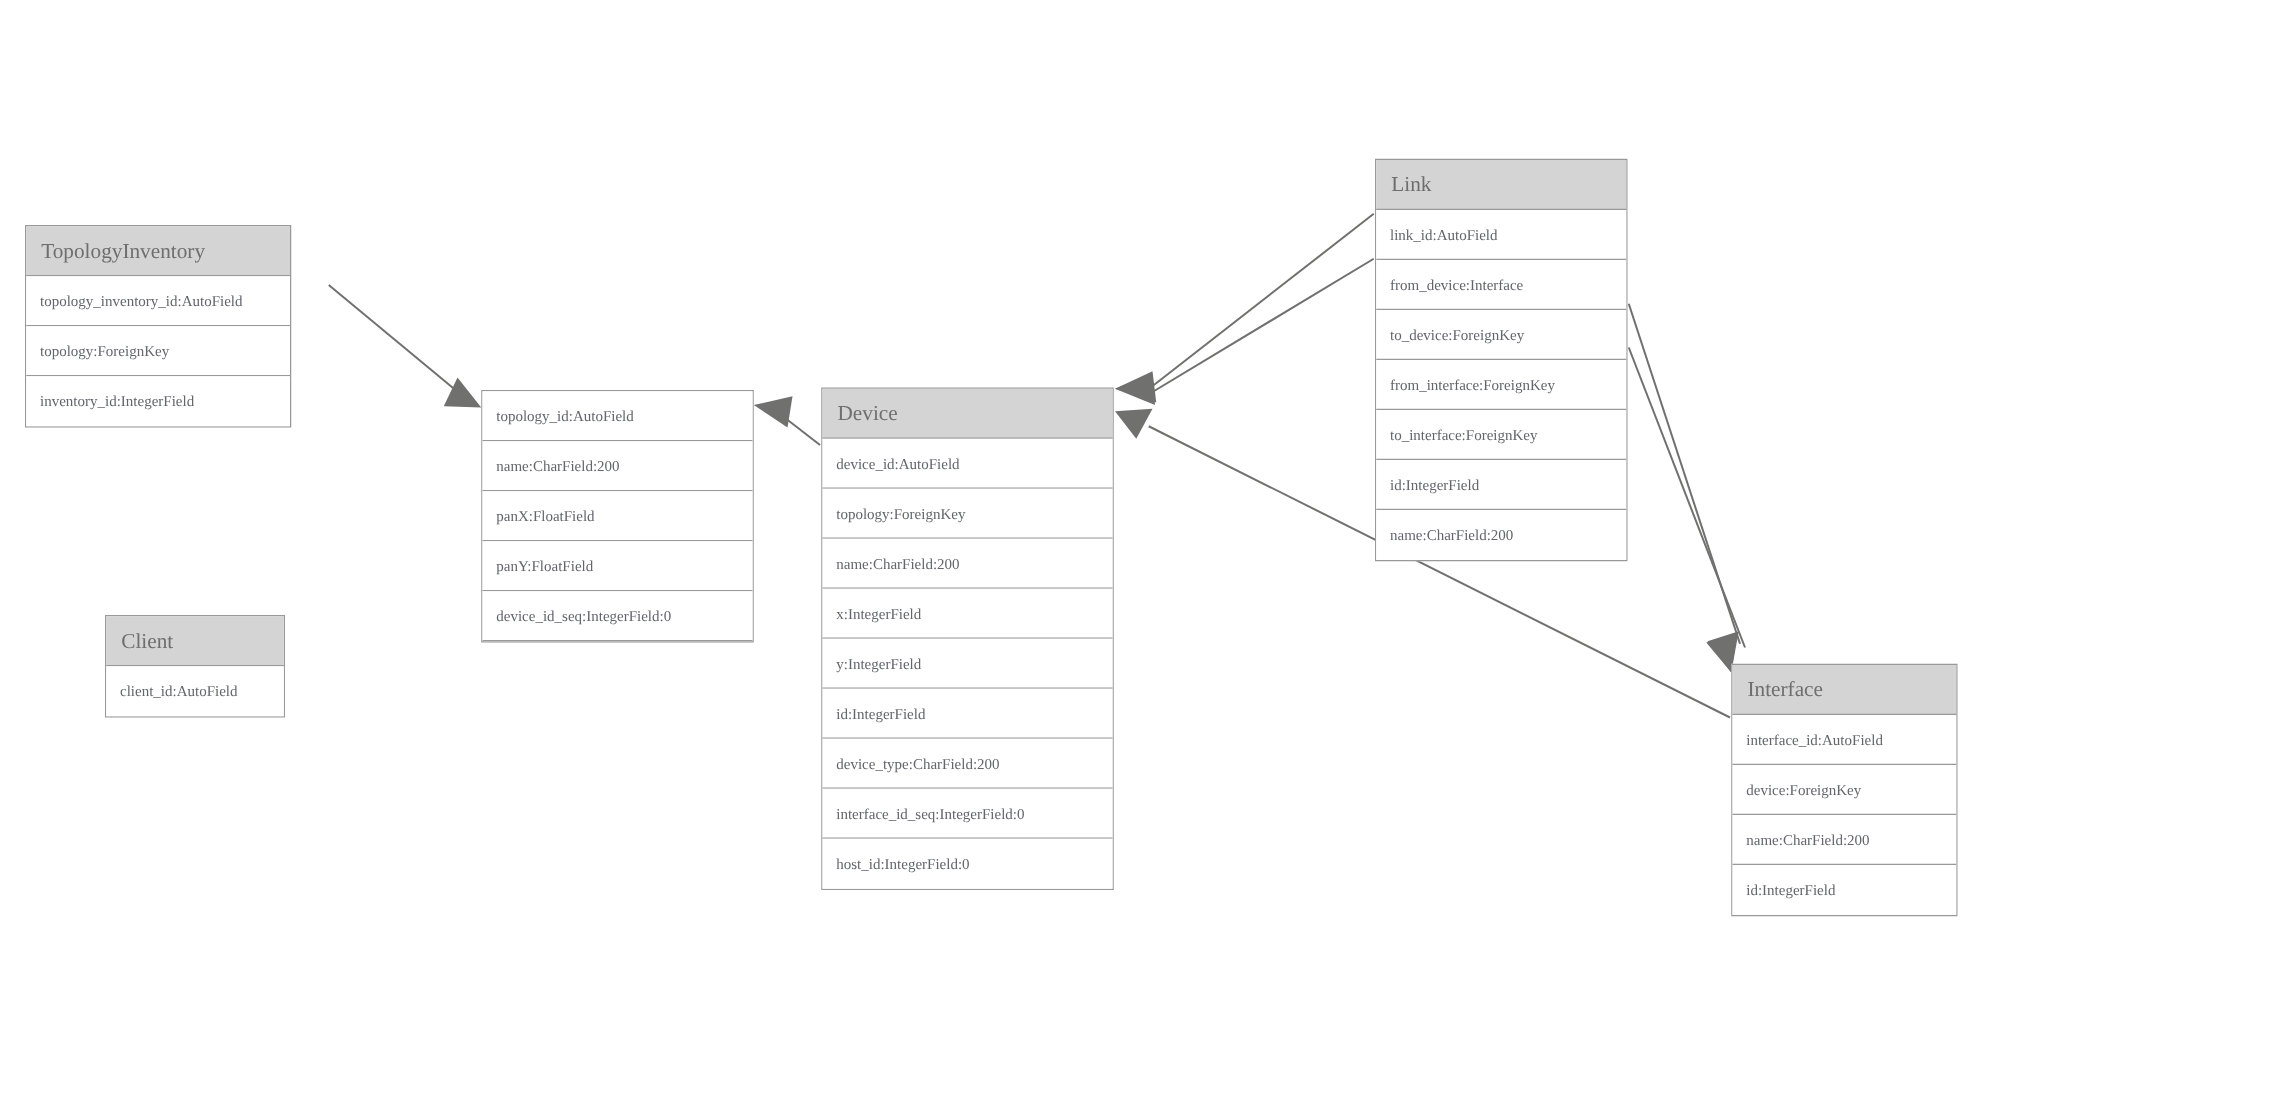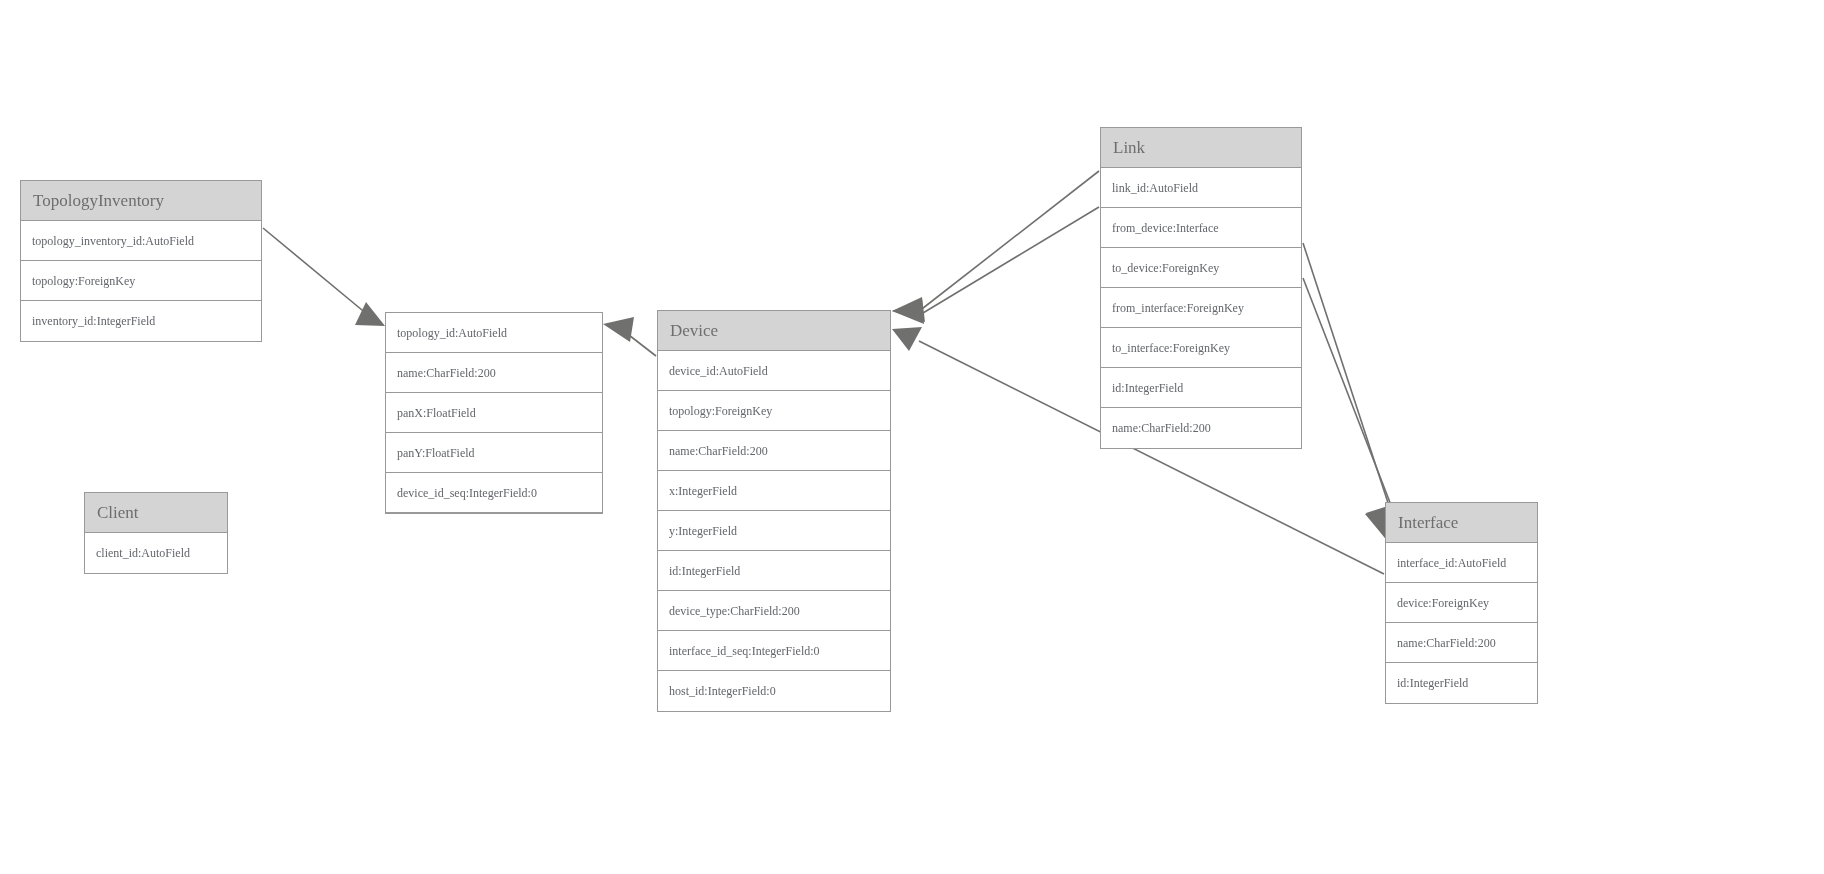--- a/index.html
+++ b/index.html
@@ -99,21 +99,21 @@
       <polygon points="1385,538 1365,514 1390,506" fill="#70706f"></polygon>
     </g>
 
     <g>
       <line x1="1303" y1="278" x2="1396" y2="518" stroke="#70706f" stroke-width="1.6"></line>
       <polygon points="1385,538 1366,513 1391,505" fill="#70706f"></polygon>
     </g>
 
   </svg>
 
-<div class="entity" style="left: 20px; top: 140px; width: 242px;">
+<div class="entity" style="left: 20px; top: 140px; width: 213px;">
       <div class="entity-header">TopologyInventory</div>
       <div class="entity-field">topology_inventory_id:AutoField</div>
       <div class="entity-field">topology:ForeignKey</div>
       <div class="entity-field last">inventory_id:IntegerField</div>
     </div>
     <div class="entity" style="left: 84px; top: 452px; width: 144px;">
       <div class="entity-header">Client</div>
       <div class="entity-field last">client_id:AutoField</div>
     </div>
     <div class="entity" style="left: 385px; top: 272px; width: 218px;">
@@ -138,20 +138,20 @@
     <div class="entity" style="left: 1100px; top: 87px; width: 202px;">
       <div class="entity-header">Link</div>
       <div class="entity-field">link_id:AutoField</div>
       <div class="entity-field">from_device:Interface</div>
       <div class="entity-field">to_device:ForeignKey</div>
       <div class="entity-field">from_interface:ForeignKey</div>
       <div class="entity-field">to_interface:ForeignKey</div>
       <div class="entity-field">id:IntegerField</div>
       <div class="entity-field last">name:CharField:200</div>
     </div>
-    <div class="entity" style="left: 1385px; top: 462px; width: 153px;">
+    <div class="entity" style="left: 1385px; top: 491px; width: 181px;">
       <div class="entity-header">Interface</div>
       <div class="entity-field">interface_id:AutoField</div>
       <div class="entity-field">device:ForeignKey</div>
       <div class="entity-field">name:CharField:200</div>
       <div class="entity-field last">id:IntegerField</div>
     </div>
   </div>
 
 </body></html>

